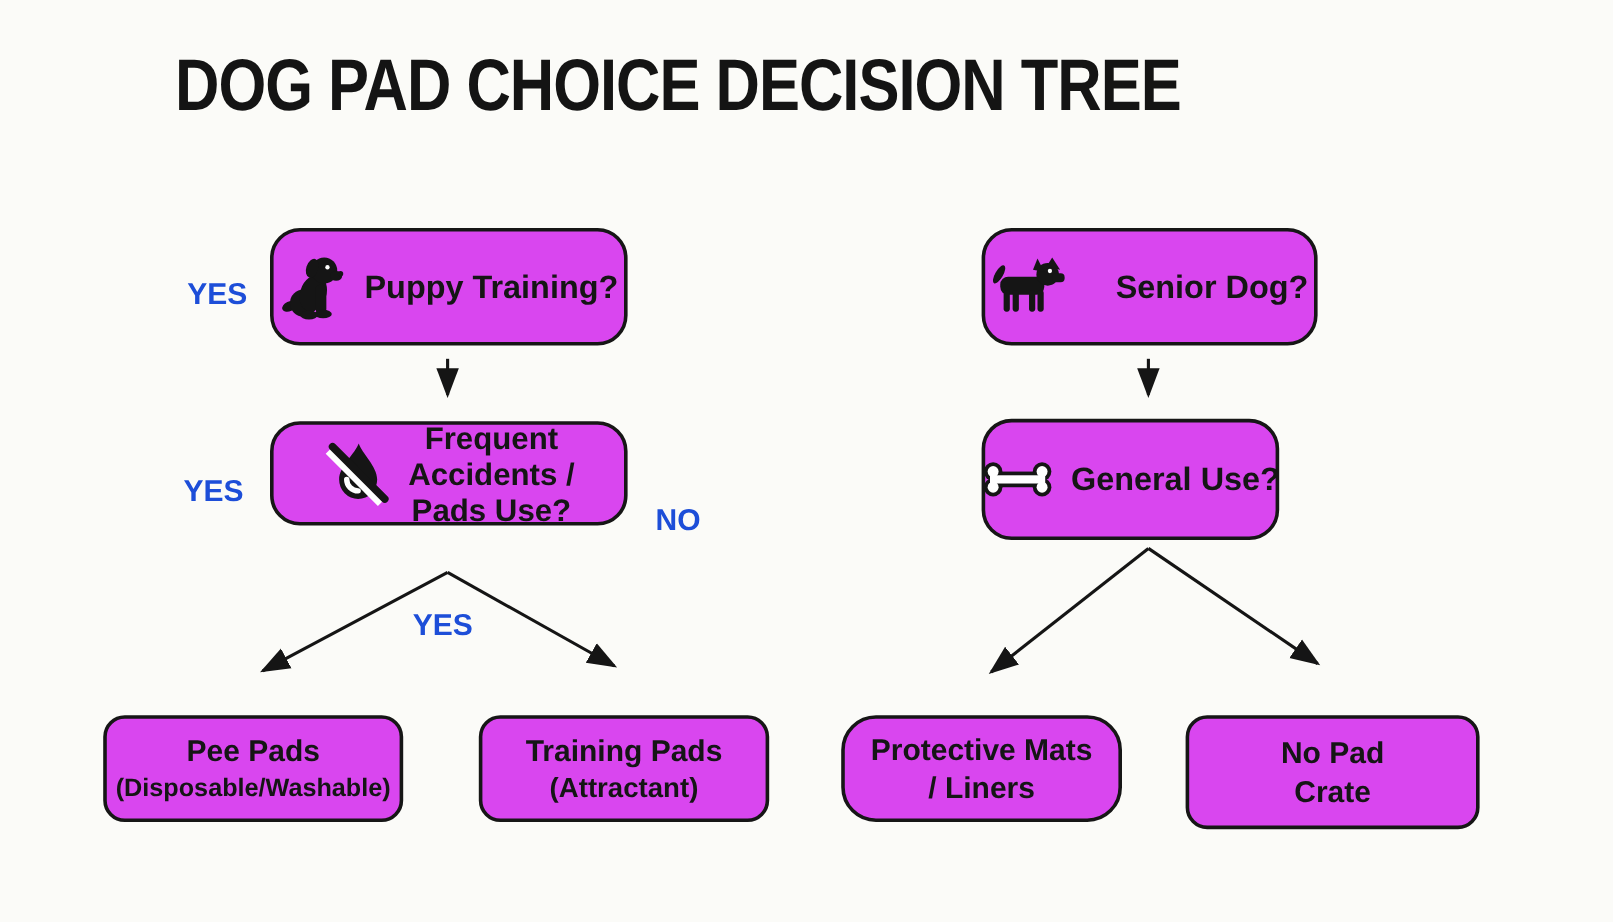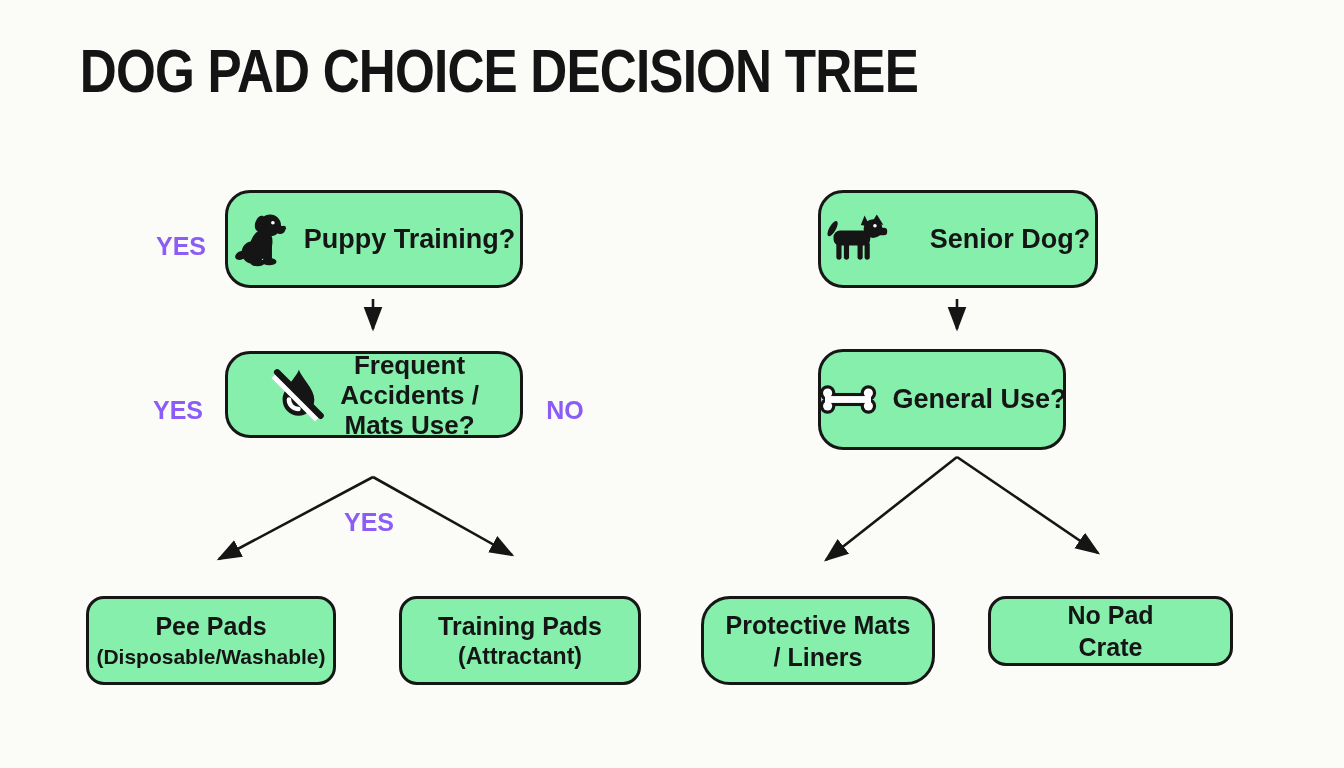--- a/index.html
+++ b/index.html
@@ -5,67 +5,67 @@
   html,body{margin:0;padding:0;}
   body{
     width:1344px;height:768px;
     background:#fbfbf8;
     font-family:"Liberation Sans", sans-serif;
     color:#151515;
     overflow:hidden;
   }
   .canvas{position:relative;width:1344px;height:768px;}
 
-  .title-wrap{position:absolute;top:36px;left:0;width:1064px;text-align:left;}
+  .title-wrap{position:absolute;top:36px;left:0;width:1064px;text-align:right;}
   .title-wrap h1{
     margin:0;display:inline-block;
     font-size:61px;font-weight:700;letter-spacing:-1px;
     transform:scaleX(0.84);transform-origin:center;
     white-space:nowrap;color:#141414;
   }
 
   .arrows{position:absolute;left:0;top:0;width:1344px;height:768px;pointer-events:none;}
 
   .node{
     position:absolute;box-sizing:border-box;
-    background:#86efac;border:3px solid #161616;
+    background:#d946ef;border:3px solid #161616;
     display:flex;align-items:center;justify-content:center;
     gap:13px;
   }
   .node.q{border-radius:25px;}
   .node.outcome{border-radius:18px;flex-direction:column;gap:2px;}
 
   .node .icon{flex:0 0 auto;display:flex;align-items:center;justify-content:center;}
 
   .node-label{font-size:27px;font-weight:700;white-space:nowrap;}
   .node-lines{display:flex;flex-direction:column;align-items:center;}
   .node-lines .nl{font-size:26px;font-weight:700;line-height:30px;white-space:nowrap;}
 
   .outcome .main{font-size:25px;font-weight:700;line-height:30px;white-space:nowrap;}
   .outcome .sub{font-size:21px;font-weight:700;line-height:27px;white-space:nowrap;}
 
   .edge-label{
     position:absolute;transform:translate(-50%,-50%);
-    font-size:25px;font-weight:700;letter-spacing:0px;color:#8b5cf6;
+    font-size:25px;font-weight:700;letter-spacing:0px;color:#1d4ed8;
     white-space:nowrap;
   }
 
   
   #node-puppy   {left:225px;top:190px;width:298px;height:98px;}
   #node-freq    {left:225px;top:351px;width:298px;height:87px;}
   #node-senior  {left:818px;top:190px;width:280px;height:98px;gap:40px;}
   #node-general {left:818px;top:349px;width:248px;height:101px;}
   #node-pee     {left:86px; top:596px;width:250px;height:89px;}
   #node-train   {left:399px;top:596px;width:242px;height:89px;}
   #node-mats    {left:701px;top:596px;width:234px;height:89px;border-radius:29px;}
-  #node-nopad   {left:988px;top:596px;width:245px;height:70px;}
+  #node-nopad   {left:988px;top:596px;width:245px;height:95px;}
 
   #lbl-yes1{left:181px;top:246px;}
   #lbl-yes2{left:178px;top:410px;}
-  #lbl-no1 {left:565px;top:410px;}
+  #lbl-no1 {left:565px;top:434px;}
   #lbl-yes3{left:369px;top:522px;}
 </style>
 </head>
 <body>
 
 <div class="canvas">
 
   <div class="title-wrap">
     <h1>DOG PAD CHOICE DECISION TREE</h1>
   </div>
@@ -117,21 +117,21 @@
       <svg width="58" height="62" viewBox="0 0 64 64">
         <path d="M33,4 C36,13 50,25 50,37 A17.5,18 0 0 1 15,37 C15,25 30,13 33,4 Z" fill="#151515"></path>
         <path d="M22,37 a10.5,10.5 0 0 0 10.5,10.5" stroke="#ffffff" stroke-width="5" fill="none" stroke-linecap="round"></path>
         <line x1="5.5" y1="10.5" x2="53.5" y2="58.5" stroke="#ffffff" stroke-width="8"></line>
         <line x1="9" y1="7" x2="57" y2="55" stroke="#151515" stroke-width="7" stroke-linecap="round"></line>
       </svg>
     </span>
     <span class="node-lines">
       <span class="nl">Frequent</span>
       <span class="nl">Accidents /</span>
-      <span class="nl">Mats Use?</span>
+      <span class="nl">Pads Use?</span>
     </span>
   </div>
 
   <div class="node q" id="node-senior">
     <span class="icon">
       <svg width="64" height="50" viewBox="0 0 68 52">
         <g fill="#151515">
           <ellipse cx="7" cy="15" rx="3.5" ry="9" transform="rotate(30 7 15)"></ellipse>
           <rect x="8" y="17" width="39" height="16" rx="7"></rect>
           <rect x="11" y="29" width="5.5" height="19" rx="2.5"></rect>

